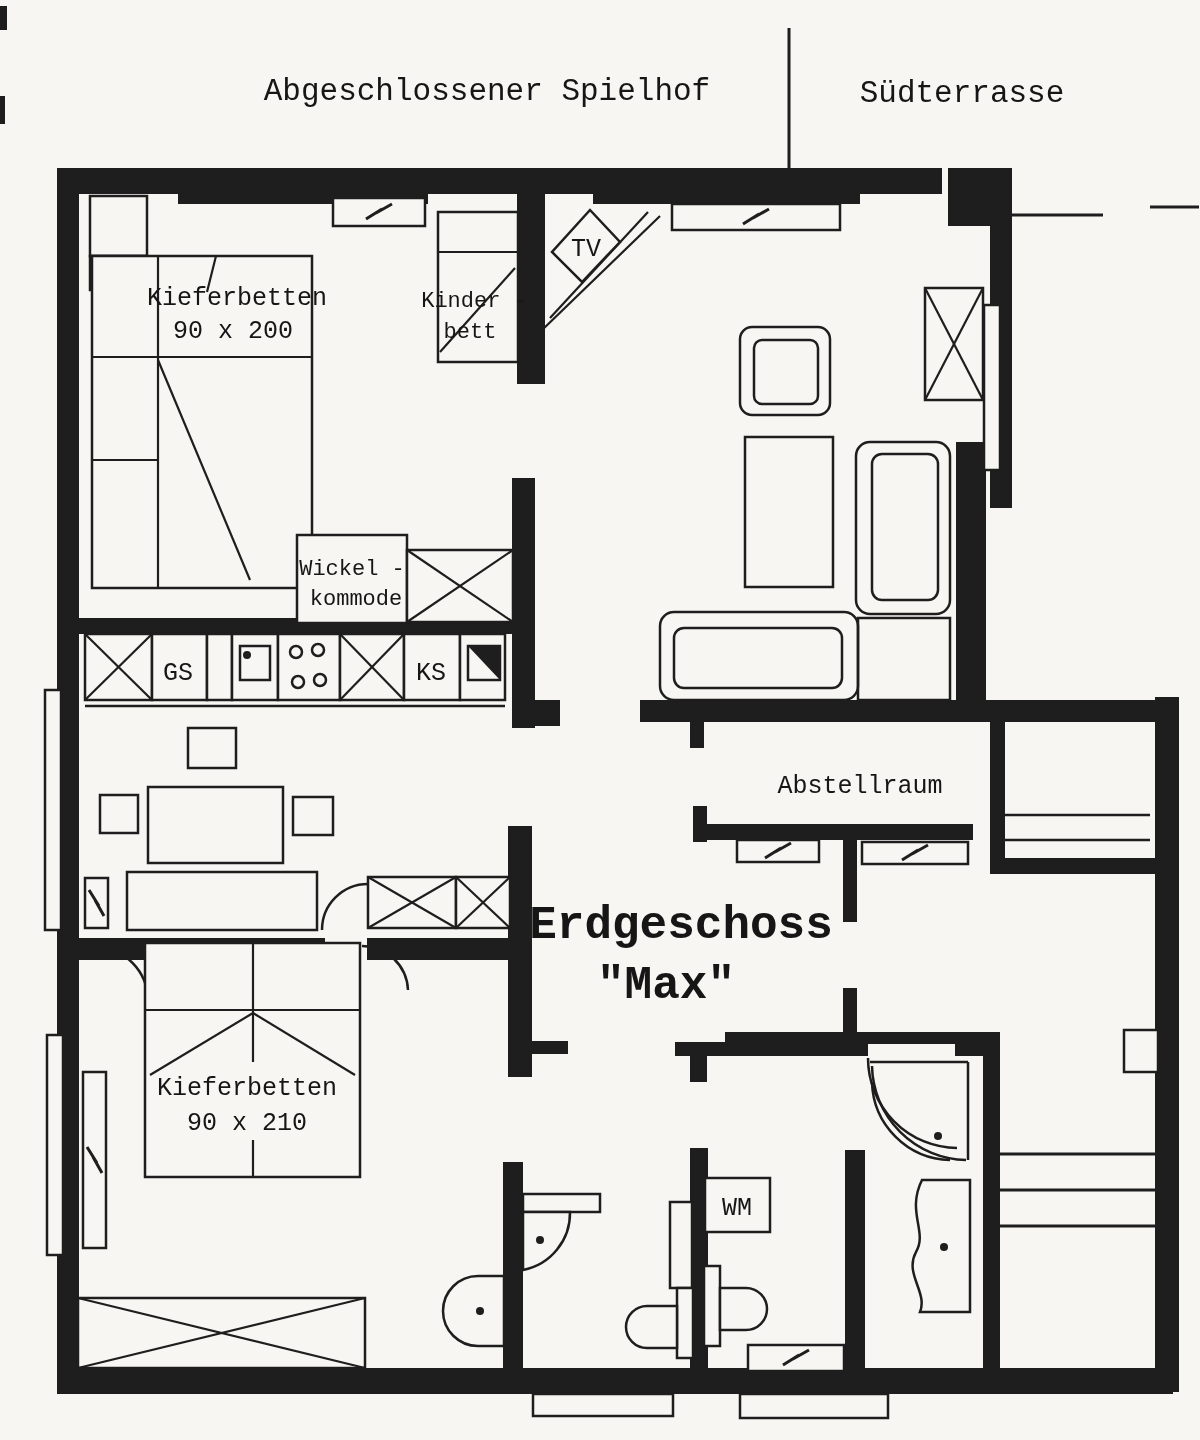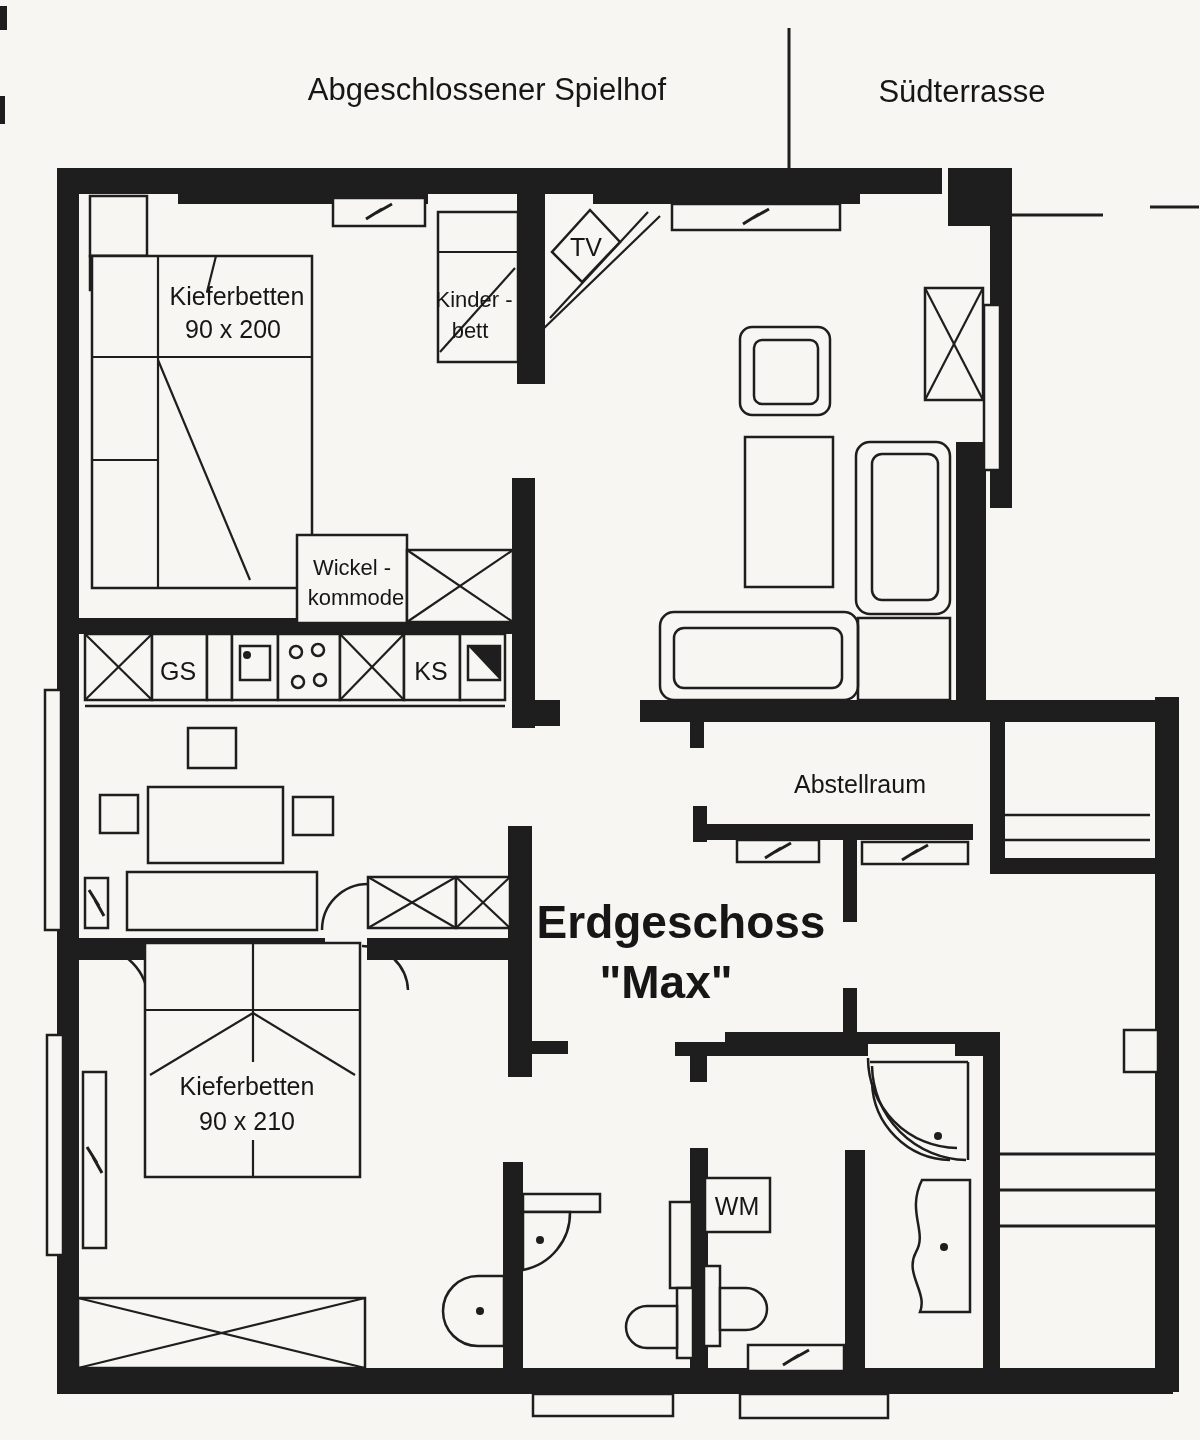--- a/index.html
+++ b/index.html
@@ -1,17 +1,17 @@
 <!DOCTYPE html>
 <html><head>
 <meta charset="utf-8">
 <style>
   html,body{margin:0;padding:0;background:#f7f6f2;}
   #page{position:relative;width:1200px;height:1440px;background:#f7f6f2;overflow:hidden;
-        font-family:Liberation Sans, sans-serif;}
+        font-family:Liberation Mono, monospace;}
   svg{display:block}
   .w   {fill:#1e1e1e;}
   .ln  {stroke:#1e1e1e;stroke-width:3;fill:none;}
   .ln2 {stroke:#1e1e1e;stroke-width:2.5;fill:none;}
   .f   {fill:#f7f6f2;stroke:#1e1e1e;stroke-width:2.5;}
   .fo  {fill:none;stroke:#1e1e1e;stroke-width:2.5;}
   .x   {stroke:#1e1e1e;stroke-width:2.2;fill:none;}
   .zz  {stroke:#1e1e1e;stroke-width:3;fill:none;}
   .dot {fill:#1e1e1e;}
   .blk {fill:#1e1e1e;}

